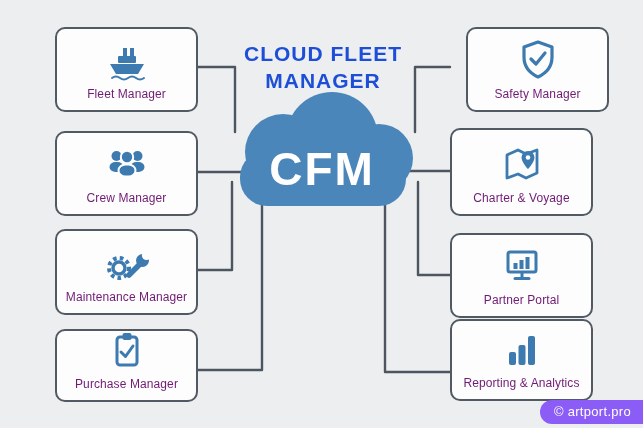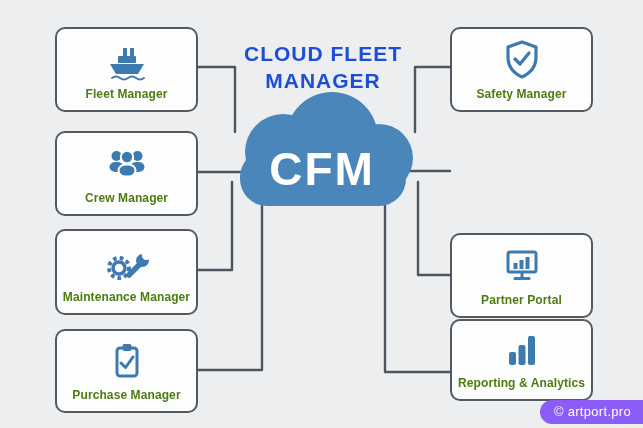--- a/index.html
+++ b/index.html
@@ -31,22 +31,22 @@
     z-index: 2;
     padding-bottom: 9px;
   }
   .node .icon {
     display: block;
     height: 48px;
     margin-bottom: 3px;
   }
   .node .label {
     font-size: 12px;
-    font-weight: 700;
-    color: #4d7c0f;
+    font-weight: 400;
+    color: #701a75;
     white-space: nowrap;
     letter-spacing: 0.1px;
     text-align: right;
   }
   #diagram-title {
     position: absolute;
     left: 228px;
     top: 40px;
     width: 190px;
     text-align: center;
@@ -142,41 +142,51 @@
         <circle cx="16" cy="29" r="10" fill="none" stroke="#3c7ab0" stroke-width="4" stroke-dasharray="3.6 3.2"></circle>
         <circle cx="16" cy="29" r="6" fill="none" stroke="#3c7ab0" stroke-width="3.4"></circle>
         <line x1="26" y1="36" x2="38" y2="24" stroke="#3c7ab0" stroke-width="5.5" stroke-linecap="round"></line>
         <circle cx="39.5" cy="21.5" r="6.5" fill="#3c7ab0"></circle>
         <circle cx="43.5" cy="16.5" r="4.6" fill="#fdfdfd"></circle>
       </svg>
     </span>
     <div class="label">Maintenance Manager</div>
   </div>
 
-  <div class="node" style="left:55px; top:329px; height:84px;">
+  <div class="node" style="left:55px; top:329px; height:73px;">
     <span class="icon">
       <svg width="48" height="48" viewBox="0 0 48 48">
         <rect x="14" y="11" width="20" height="28" rx="3" fill="none" stroke="#3c7ab0" stroke-width="3"></rect>
         <rect x="19.5" y="7" width="9" height="7" rx="2" fill="#3c7ab0"></rect>
         <polyline points="18,26 22.5,30.5 30,20" fill="none" stroke="#3c7ab0" stroke-width="3" stroke-linecap="round" stroke-linejoin="round"></polyline>
       </svg>
     </span>
     <div class="label">Purchase Manager</div>
   </div>
 
-  <div class="node" style="left:450px; top:27px; height:85px;">
+  <div class="node" style="left:466px; top:27px; height:85px;">
     <span class="icon">
       <svg width="48" height="48" viewBox="0 0 48 48">
         <path d="M24 6 L38 11 V21 C38 31 31.5 37.5 24 41 C16.5 37.5 10 31 10 21 V11 Z" fill="none" stroke="#3c7ab0" stroke-width="3.2" stroke-linejoin="round"></path>
         <polyline points="17,23 22,28 31,17" fill="none" stroke="#3c7ab0" stroke-width="3.2" stroke-linecap="round" stroke-linejoin="round"></polyline>
       </svg>
     </span>
     <div class="label">Safety Manager</div>
   </div>
 
+  <div class="node" style="left:450px; top:128px; height:88px;">
+    <span class="icon">
+      <svg width="48" height="48" viewBox="0 0 48 48">
+        <path d="M9 15 L20 10 L28 14 L39 10 V33 L28 38 L20 34 L9 38 Z" fill="none" stroke="#3c7ab0" stroke-width="2.8" stroke-linejoin="round"></path>
+        <path d="M30 11 a6.5 6.5 0 0 1 6.5 6.5 c0 4.8 -6.5 11.5 -6.5 11.5 c0 0 -6.5 -6.7 -6.5 -11.5 A6.5 6.5 0 0 1 30 11 Z" fill="#3c7ab0"></path>
+        <circle cx="30" cy="17.5" r="2.3" fill="#ffffff"></circle>
+      </svg>
+    </span>
+    <div class="label">Charter &amp; Voyage</div>
+  </div>
 
   <div class="node" style="left:450px; top:233px; height:85px;">
     <span class="icon">
       <svg width="48" height="48" viewBox="0 0 48 48">
         <rect x="10" y="10" width="28" height="20" rx="2" fill="none" stroke="#3c7ab0" stroke-width="3"></rect>
         <g fill="#3c7ab0">
           <rect x="15.5" y="21" width="4" height="6"></rect>
           <rect x="21.5" y="18" width="4" height="9"></rect>
           <rect x="27.5" y="15" width="4" height="12"></rect>
         </g>

